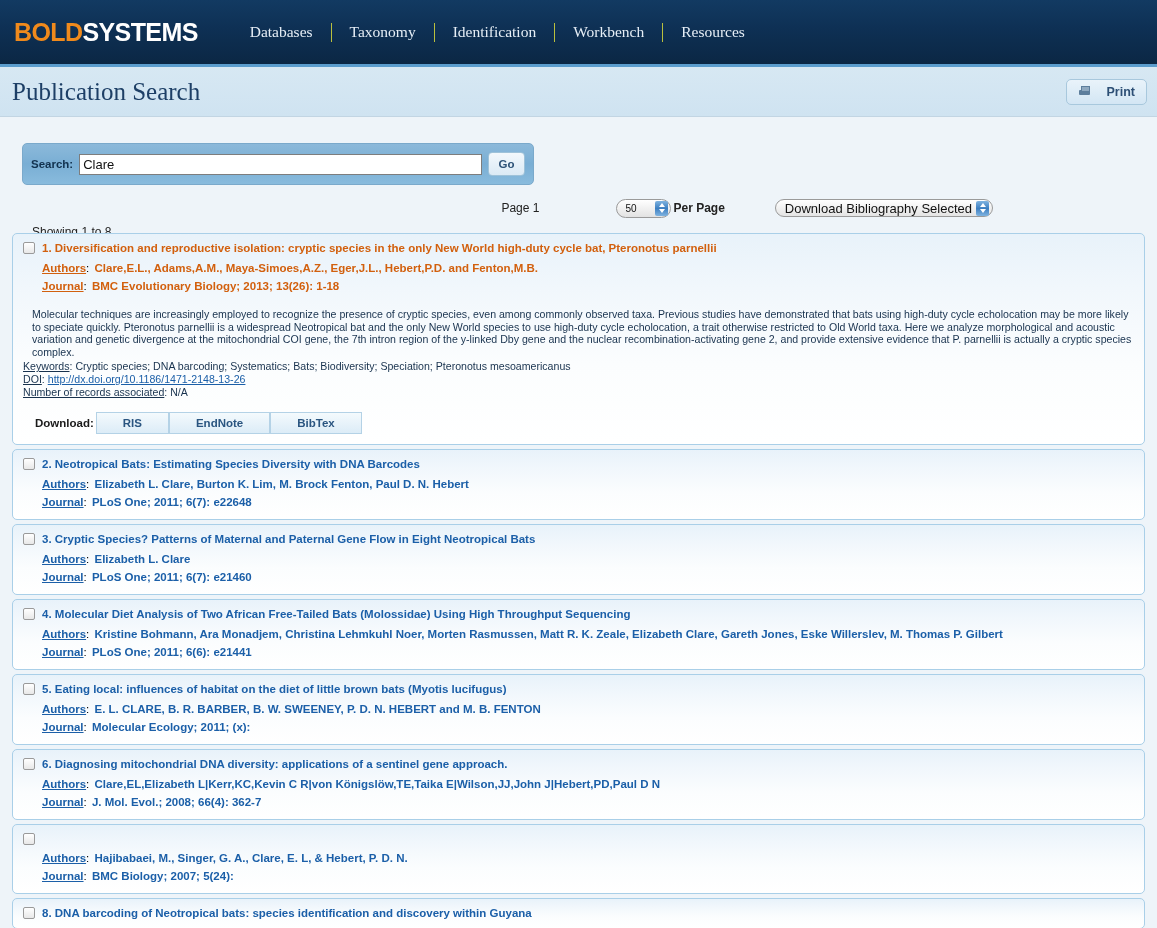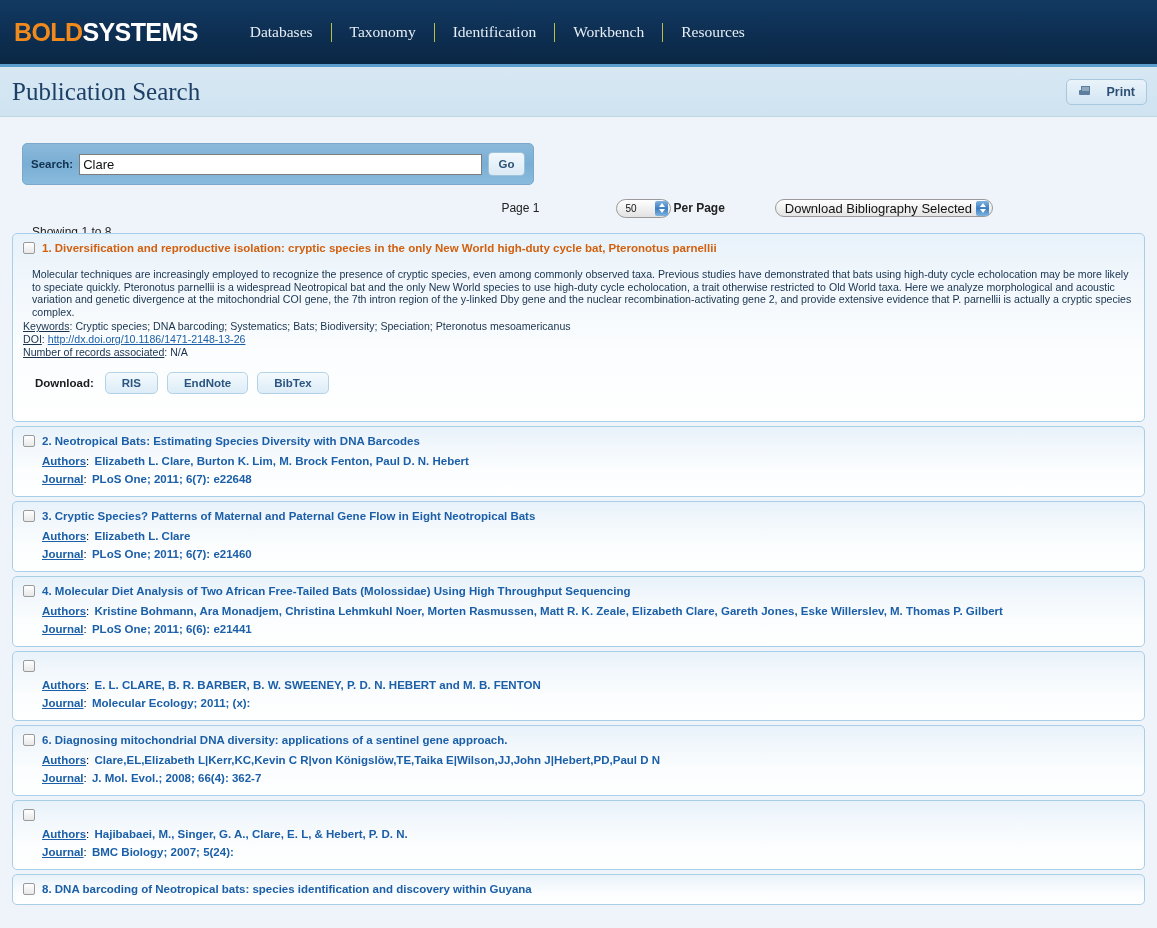--- a/index.html
+++ b/index.html
@@ -156,26 +156,26 @@
 
   .abstract {
     margin: 13px 0 0 9px;
     font-size:10.6px; line-height:12.6px; color:#18324e; text-align:left;
     max-width: 1105px;
   }
   .kvline { font-size:10.6px; line-height:12.6px; color:#18324e; margin-left:0; }
   .kvline .k { text-decoration:underline; }
   .kvline a { color:#1b5fa8; text-decoration:underline; }
 
-  .dlrow { margin: 14px 0 17px 12px; display:flex; align-items:center; gap:9px; }
+  .dlrow { margin: 14px 0 0 12px; display:flex; align-items:center; }
   .dlrow .lbl { font-size:11.5px; font-weight:bold; color:#1a1a1a; margin-right:2px; }
   .dlbtn {
     background: linear-gradient(to bottom,#f4fafd 0%, #dcecf7 100%);
-    border:1px solid #b4d2e6; border-radius:5px;
-    padding:4px 16px; font-size:11.5px; font-weight:bold; color:#2a5580; cursor:pointer;
+    border:1px solid #b4d2e6; border-radius:0;
+    padding:4px 26px; font-size:11.5px; font-weight:bold; color:#2a5580; cursor:pointer;
   }
 </style>
 </head>
 <body>
 
 <div id="topnav">
   <div class="logo">
     <span class="bold">BOLD</span><span class="systems">SYSTEMS</span>
   </div>
   <div class="navlinks">
@@ -240,20 +240,30 @@
   <div class="results">
 
     <div class="card expanded orange">
       <div class="cardhead">
         <span class="cb"></span>
         <span class="title">
           <span>1.</span>
           <span>Diversification and reproductive isolation: cryptic species in the only New World high-duty cycle bat, Pteronotus parnellii</span>
         </span>
       </div>
+      <div class="meta">
+        <div class="metarow">
+          <span class="metakey">Authors</span><span>:</span>
+          <span class="metaval">Clare,E.L., Adams,A.M., Maya-Simoes,A.Z., Eger,J.L., Hebert,P.D. and Fenton,M.B.</span>
+        </div>
+        <div class="metarow">
+          <span class="metakey">Journal</span><span>:</span>
+          <span class="metaval">BMC Evolutionary Biology; 2013; 13(26): 1-18</span>
+        </div>
+      </div>
       <div class="abstract">Molecular techniques are increasingly employed to recognize the presence of cryptic species, even among commonly observed taxa. Previous studies have demonstrated that bats using high-duty cycle echolocation may be more likely to speciate quickly. Pteronotus parnellii is a widespread Neotropical bat and the only New World species to use high-duty cycle echolocation, a trait otherwise restricted to Old World taxa. Here we analyze morphological and acoustic variation and genetic divergence at the mitochondrial COI gene, the 7th intron region of the y-linked Dby gene and the nuclear recombination-activating gene 2, and provide extensive evidence that P. parnellii is actually a cryptic species complex.</div>
       <div class="kvline" style="margin-top:2px;">
         <span class="k">Keywords</span><span>: </span><span>Cryptic species; DNA barcoding; Systematics; Bats; Biodiversity; Speciation; Pteronotus mesoamericanus</span>
       </div>
       <div class="kvline">
         <span class="k">DOI</span><span>: </span><a>http://dx.doi.org/10.1186/1471-2148-13-26</a>
       </div>
       <div class="kvline">
         <span class="k">Number of records associated</span><span>: </span><span>N/A</span>
       </div>
@@ -321,20 +331,24 @@
         <div class="metarow">
           <span class="metakey">Journal</span><span>:</span>
           <span class="metaval">PLoS One; 2011; 6(6): e21441</span>
         </div>
       </div>
     </div>
 
     <div class="card">
       <div class="cardhead">
         <span class="cb"></span>
+        <span class="title">
+          <span>5.</span>
+          <span>Eating local: influences of habitat on the diet of little brown bats (Myotis lucifugus)</span>
+        </span>
       </div>
       <div class="meta">
         <div class="metarow">
           <span class="metakey">Authors</span><span>:</span>
           <span class="metaval">E. L. CLARE, B. R. BARBER, B. W. SWEENEY, P. D. N. HEBERT and M. B. FENTON</span>
         </div>
         <div class="metarow">
           <span class="metakey">Journal</span><span>:</span>
           <span class="metaval">Molecular Ecology; 2011; (x):</span>
         </div>

